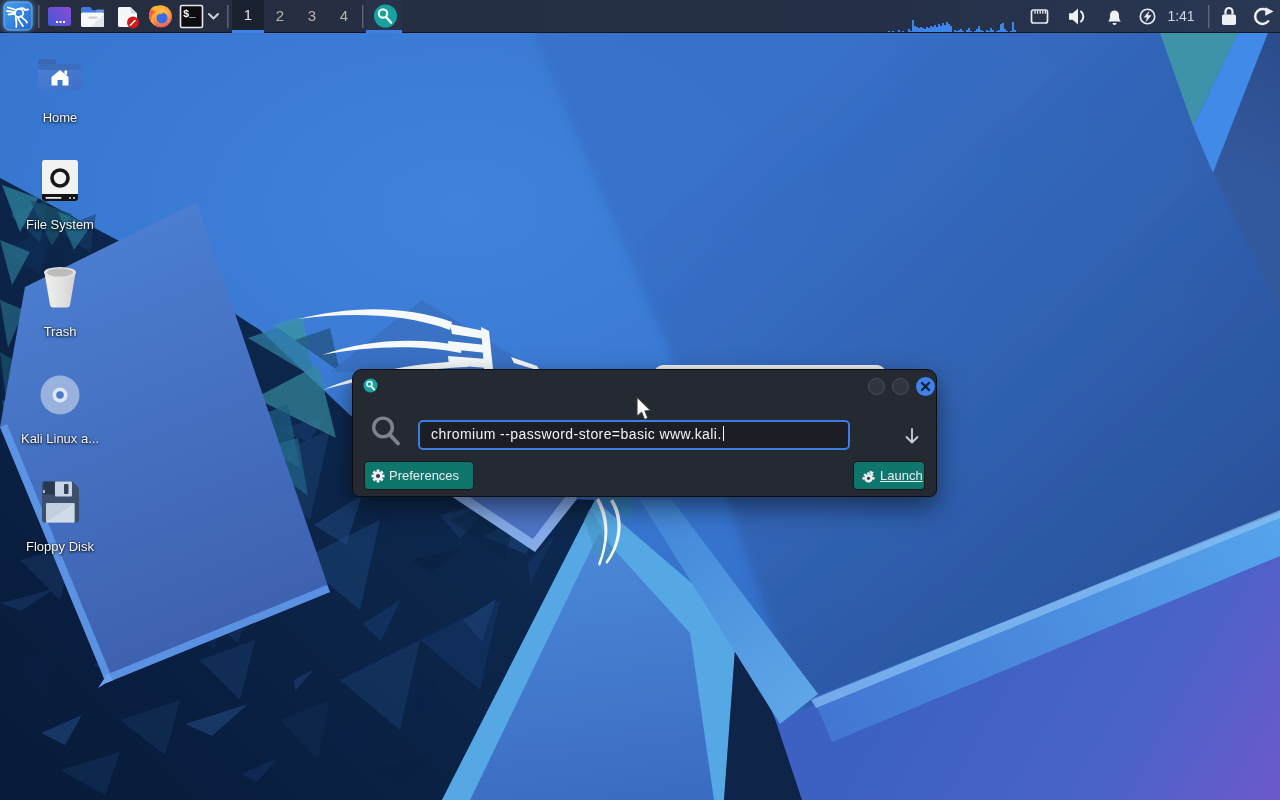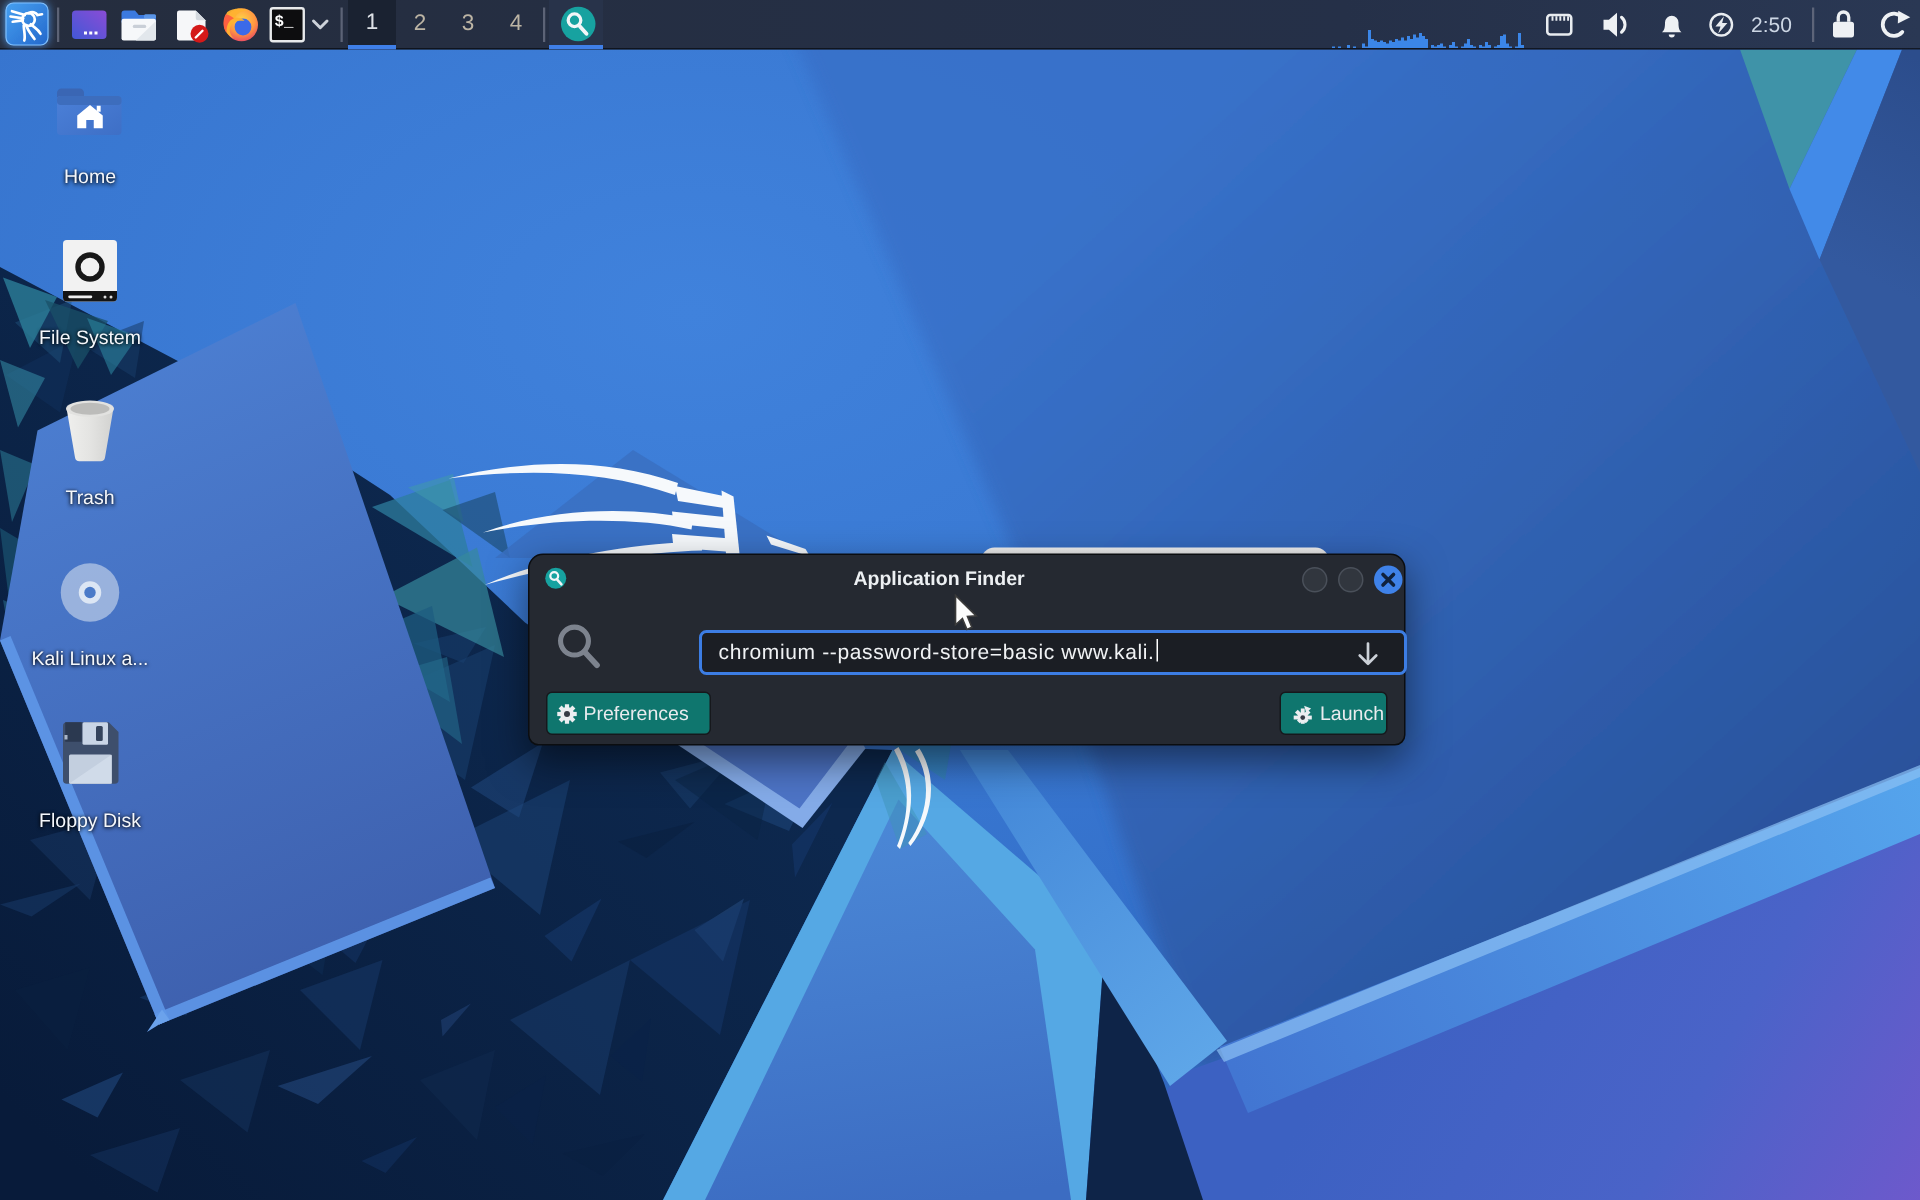--- a/index.html
+++ b/index.html
@@ -11,21 +11,21 @@
   .wsnum.act { background:#1a2231; color:#dde1e6; border-bottom:3px solid #3f7fe8; line-height:29px;}
   #clock { position:absolute; left:1164px; top:0; width:34px; height:33px; color:#ccd6e4; font-size:14px; line-height:32px; text-align:center; }
   .dlabel { position:absolute; width:160px; left:-20px; text-align:center; font-size:13px; color:#f4f7fb; text-shadow:0 1px 3px rgba(0,0,0,.95), 0 0 2px rgba(0,0,0,.6); z-index:10; }
   
   #bgwin { position:absolute; left:654px; top:365px; width:232px; height:14px; border-radius:9px 9px 0 0; background:linear-gradient(180deg,#f2f2f2,#c6c6c6); z-index:20; }
   #dlg { position:absolute; left:352px; top:369px; width:585px; height:128px; background:#252931; border:1px solid #0b0d10; border-radius:10px 10px 7px 7px; box-shadow:0 10px 26px rgba(0,0,0,.5); z-index:30; }
   #dlgtitle { position:absolute; left:0; top:0; width:100%; height:31px; }
   #dlgtext { position:absolute; left:0; top:8px; width:546px; text-align:center; font-size:13px; font-weight:bold; color:#edf0f3; }
   .winbtn { position:absolute; top:8px; width:17px; height:17px; border-radius:50%; background:#31363e; border:1px solid #4a505a; }
   #closebtn { position:absolute; top:7px; left:563px; width:19px; height:19px; border-radius:50%; background:#3f82e9; }
-  #input { position:absolute; left:65px; top:50px; width:472px; height:30px; background:#1b1e24; border:2px solid #3c7de4; border-radius:5px; color:#f0f2f4; font-size:14px; line-height:25px; padding-left:11px; letter-spacing:0.42px; white-space:nowrap;margin-left:48px; }
+  #input { position:absolute; left:65px; top:50px; width:432px; height:30px; background:#1b1e24; border:2px solid #3c7de4; border-radius:5px; color:#f0f2f4; font-size:14px; line-height:25px; padding-left:11px; letter-spacing:0.42px; white-space:nowrap; }
   .btn { position:absolute; top:91px; height:29px; background:#0f766e; border:1px solid #16181c; border-radius:4px; color:#e9ebee; font-size:13px; line-height:27px; }
   #caret { display:inline-block; width:1.5px; height:15px; background:#fff; vertical-align:-2px; margin-left:1px; }
   
   #cursor { position:absolute; left:636px; top:396px; z-index:60; }
 </style>
 </head>
 <body>
 <svg id="wall" viewBox="0 0 1280 800" xmlns="http://www.w3.org/2000/svg">
 <defs>
   <radialGradient id="base" cx="0.36" cy="0.26" r="0.95">
@@ -330,21 +330,21 @@
   <rect x="1222" y="14.5" width="14" height="10.5" rx="1.8" fill="#eef1f4"></rect>
   <path d="M1225.5,14.5 v-3 a3.5,3.5 0 0 1 7,0 v3" stroke="#eef1f4" stroke-width="2.2" fill="none"></path>
 
   <path d="M1268.2,21.3 A7.4,7.4 0 1 1 1268.2,11.7" stroke="#eef1f4" stroke-width="2.5" fill="none" stroke-linecap="round"></path>
   <path d="M1265.5,7.2 l8,4.3 l-8.3,4.2 z" fill="#eef1f4"></path>
 </svg>
 <div class="wsnum act" style="left:232px;">1</div>
 <div class="wsnum" style="left:264px;">2</div>
 <div class="wsnum" style="left:296px;">3</div>
 <div class="wsnum" style="left:328px;">4</div>
-<div id="clock">2:50</div>
+<div id="clock">1:41</div>
 </div>
 
 <svg id="desktopicons" style="position:absolute;left:0;top:0;z-index:10;" width="140" height="560" viewBox="0 0 140 560" xmlns="http://www.w3.org/2000/svg">
   <defs>
     <linearGradient id="fshine" x1="0" y1="0" x2="1" y2="1">
       <stop offset="0" stop-color="#4b80d8"></stop>
         <stop offset="1" stop-color="#3e6fc6"></stop>
     </linearGradient>
     <linearGradient id="trashg" x1="0" y1="0" x2="1" y2="0">
       <stop offset="0" stop-color="#efefed"></stop>
@@ -389,21 +389,20 @@
 <div class="dlabel" style="top:539px;">Floppy Disk</div>
 
 <div id="bgwin"></div>
 <div id="dlg">
   <div id="dlgtitle">
     <svg style="position:absolute;left:10px;top:8px;" width="15" height="15" viewBox="0 0 15 15">
       <circle cx="7.5" cy="7.5" r="7" fill="#17a2a0"></circle>
       <circle cx="6.5" cy="6" r="2.6" fill="none" stroke="#f2f6f8" stroke-width="1.5"></circle>
       <path d="M8.6,8.6 L11.3,11.6" stroke="#f2f6f8" stroke-width="1.7" stroke-linecap="round"></path>
     </svg>
-    <div id="dlgtext">Application Finder</div>
   </div>
   <div class="winbtn" style="left:515px;"></div>
   <div class="winbtn" style="left:539px;"></div>
   <div id="closebtn">
     <svg width="19" height="19" viewBox="0 0 19 19">
       <path d="M6,6 L13,13 M13,6 L6,13" stroke="#10223e" stroke-width="2.4" stroke-linecap="round"></path>
     </svg>
   </div>
   <svg style="position:absolute;left:18px;top:44px;" width="32" height="32" viewBox="0 0 32 32">
     <circle cx="12" cy="13.4" r="9.3" fill="none" stroke="#7d838e" stroke-width="3.4"></circle>
@@ -417,21 +416,21 @@
     <svg style="vertical-align:-2.5px; margin:0 4px 0 6px;" width="14" height="14" viewBox="0 0 14 14">
       <g fill="#eceef1">
         <rect x="5.6" y="0.5" width="2.8" height="13"></rect>
         <rect x="0.5" y="5.6" width="13" height="2.8"></rect>
         <rect x="5.6" y="0.5" width="2.8" height="13" transform="rotate(45 7 7)"></rect>
         <rect x="5.6" y="0.5" width="2.8" height="13" transform="rotate(-45 7 7)"></rect>
         <circle cx="7" cy="7" r="4.6"></circle>
       </g>
       <circle cx="7" cy="7" r="2" fill="#363b45"></circle>
     </svg>Preferences</div>
-  <div class="btn" id="launchbtn" style="left:500px; width:72px;">
+  <div class="btn" id="launchbtn" style="left:500px; width:72px;text-decoration:underline;">
     <svg style="vertical-align:-2.5px; margin:0 5px 0 8px;" width="13" height="13" viewBox="0 0 14 14">
       <g fill="#eceef1">
         <rect x="5.6" y="2.5" width="2.8" height="11"></rect>
         <rect x="0.5" y="7.6" width="13" height="2.8"></rect>
         <rect x="5.6" y="2.5" width="2.8" height="11" transform="rotate(45 7 9)"></rect>
         <rect x="5.6" y="2.5" width="2.8" height="11" transform="rotate(-45 7 9)"></rect>
         <circle cx="7" cy="9" r="3.8"></circle>
         <path d="M8,0.5 l5,2 l-3.5,3 z"></path>
       </g>
       <circle cx="7" cy="9" r="1.7" fill="#363b45"></circle>

